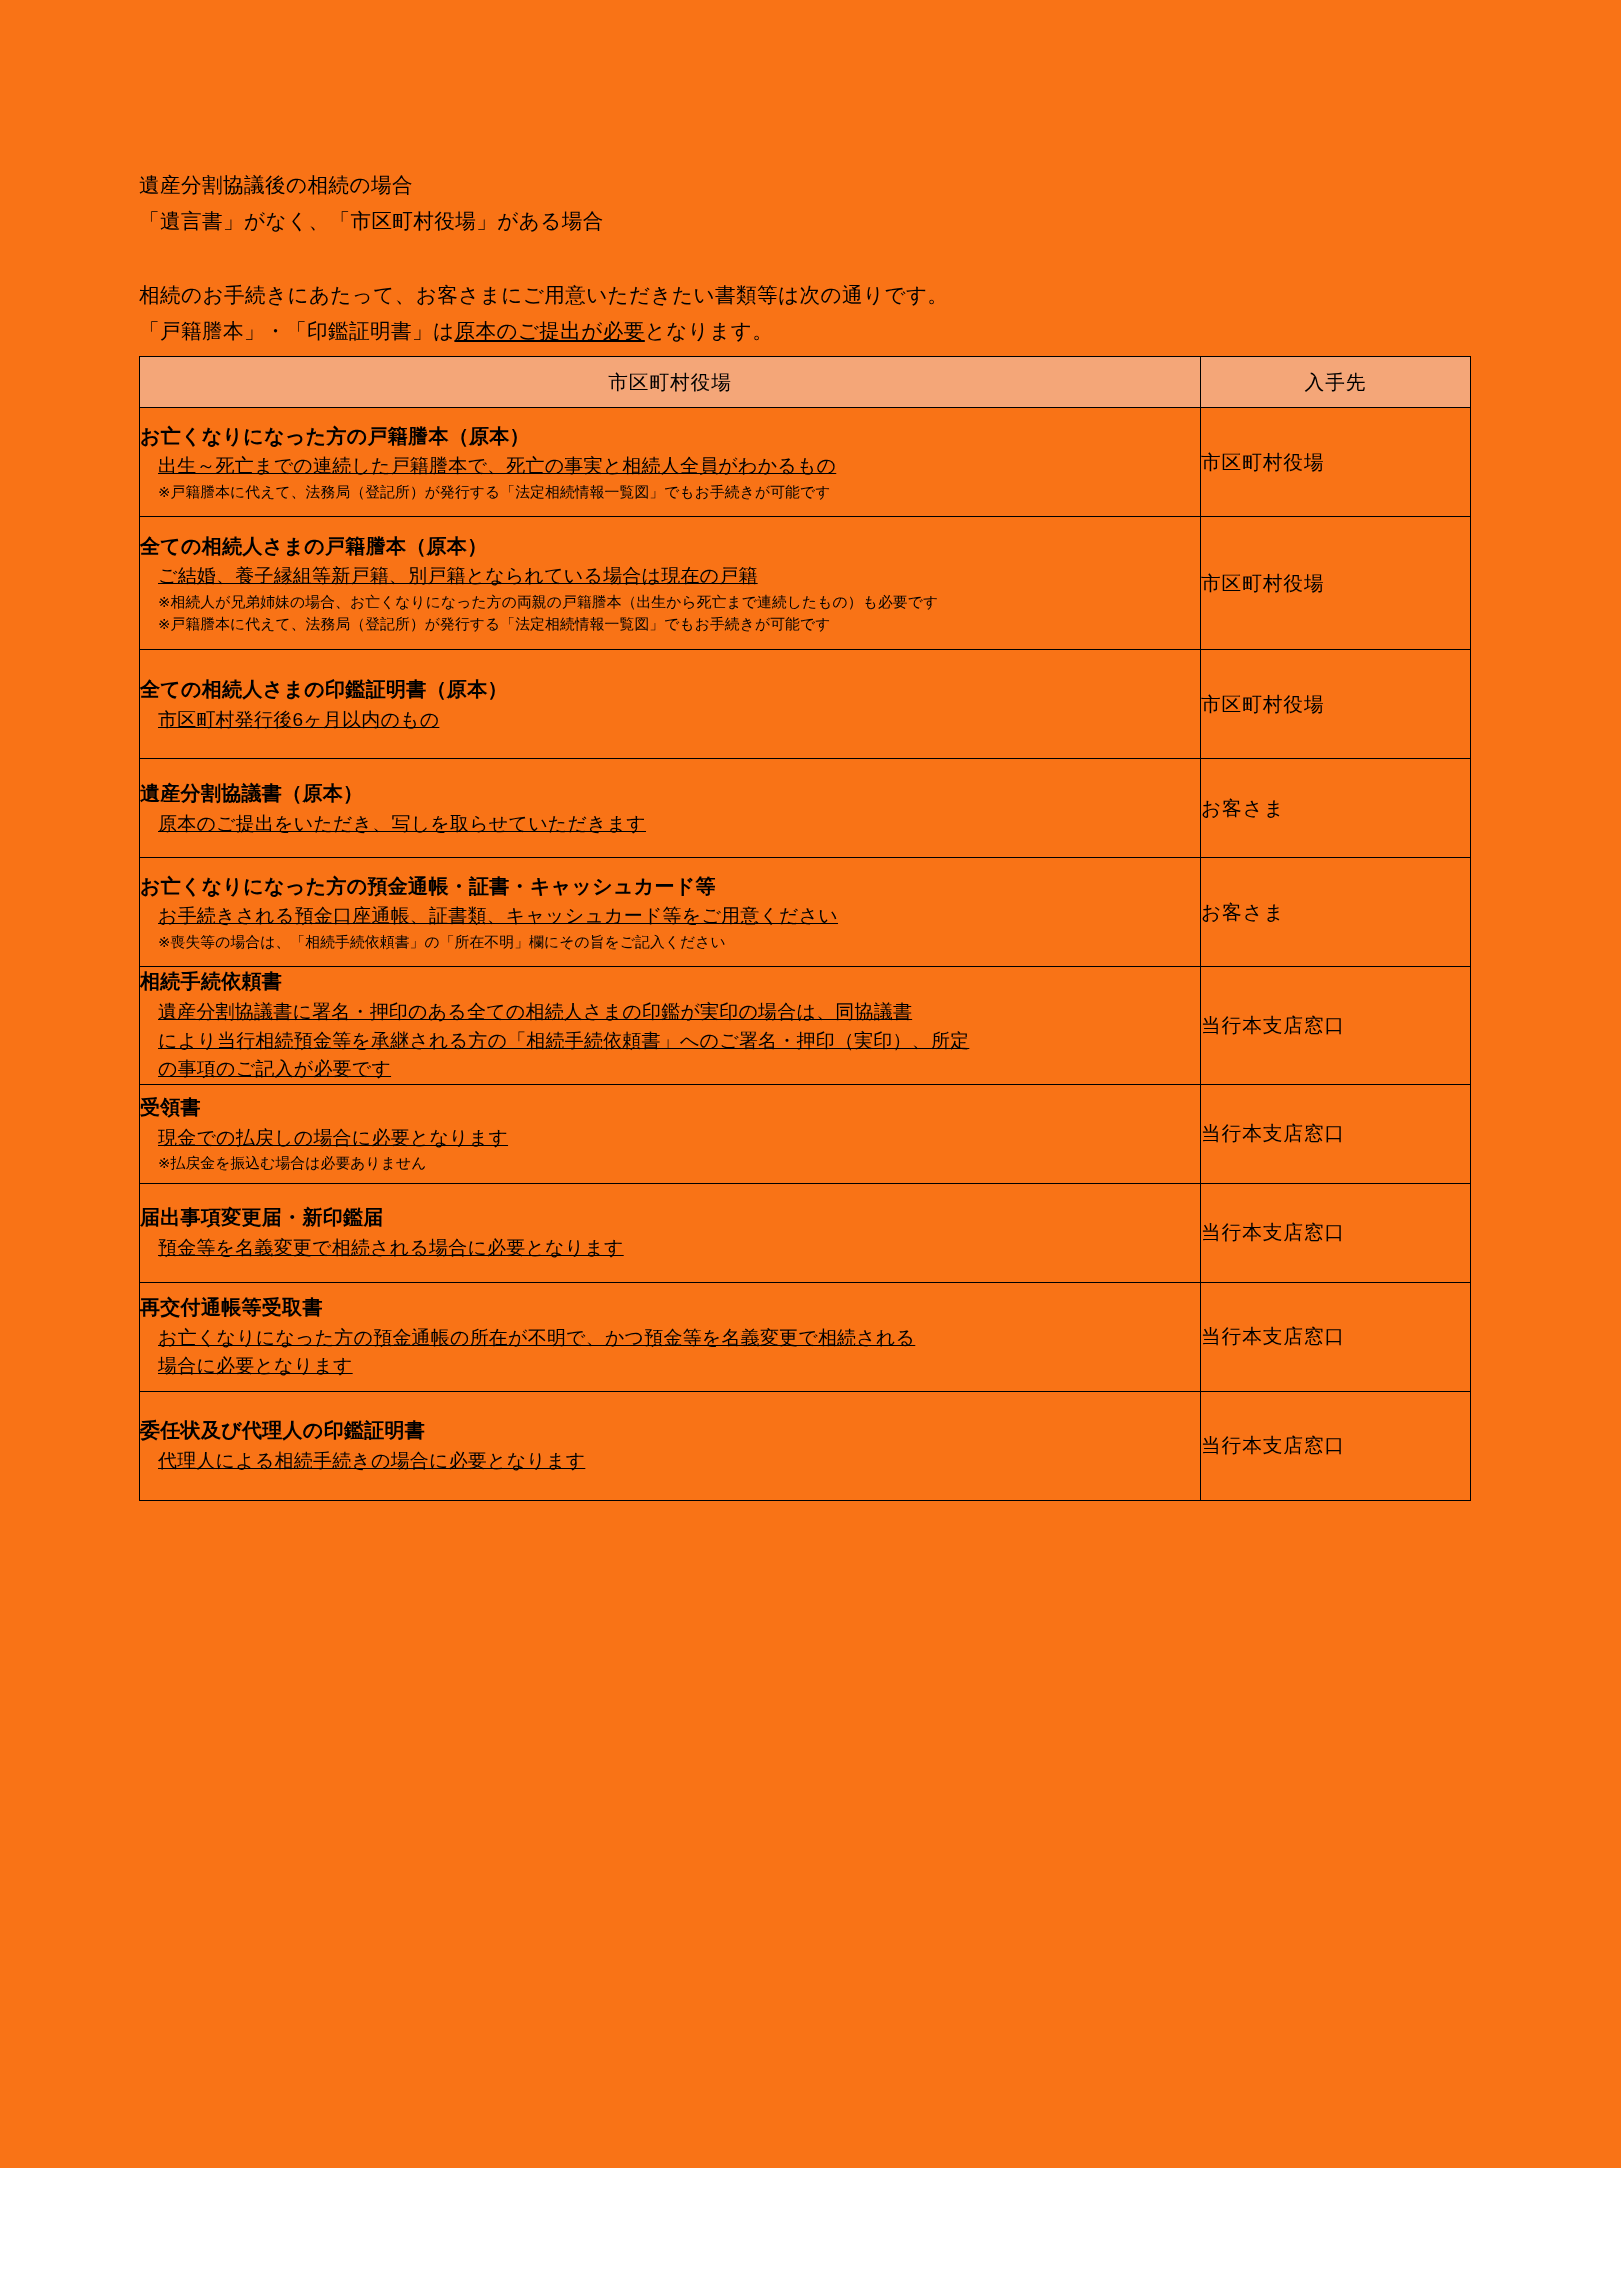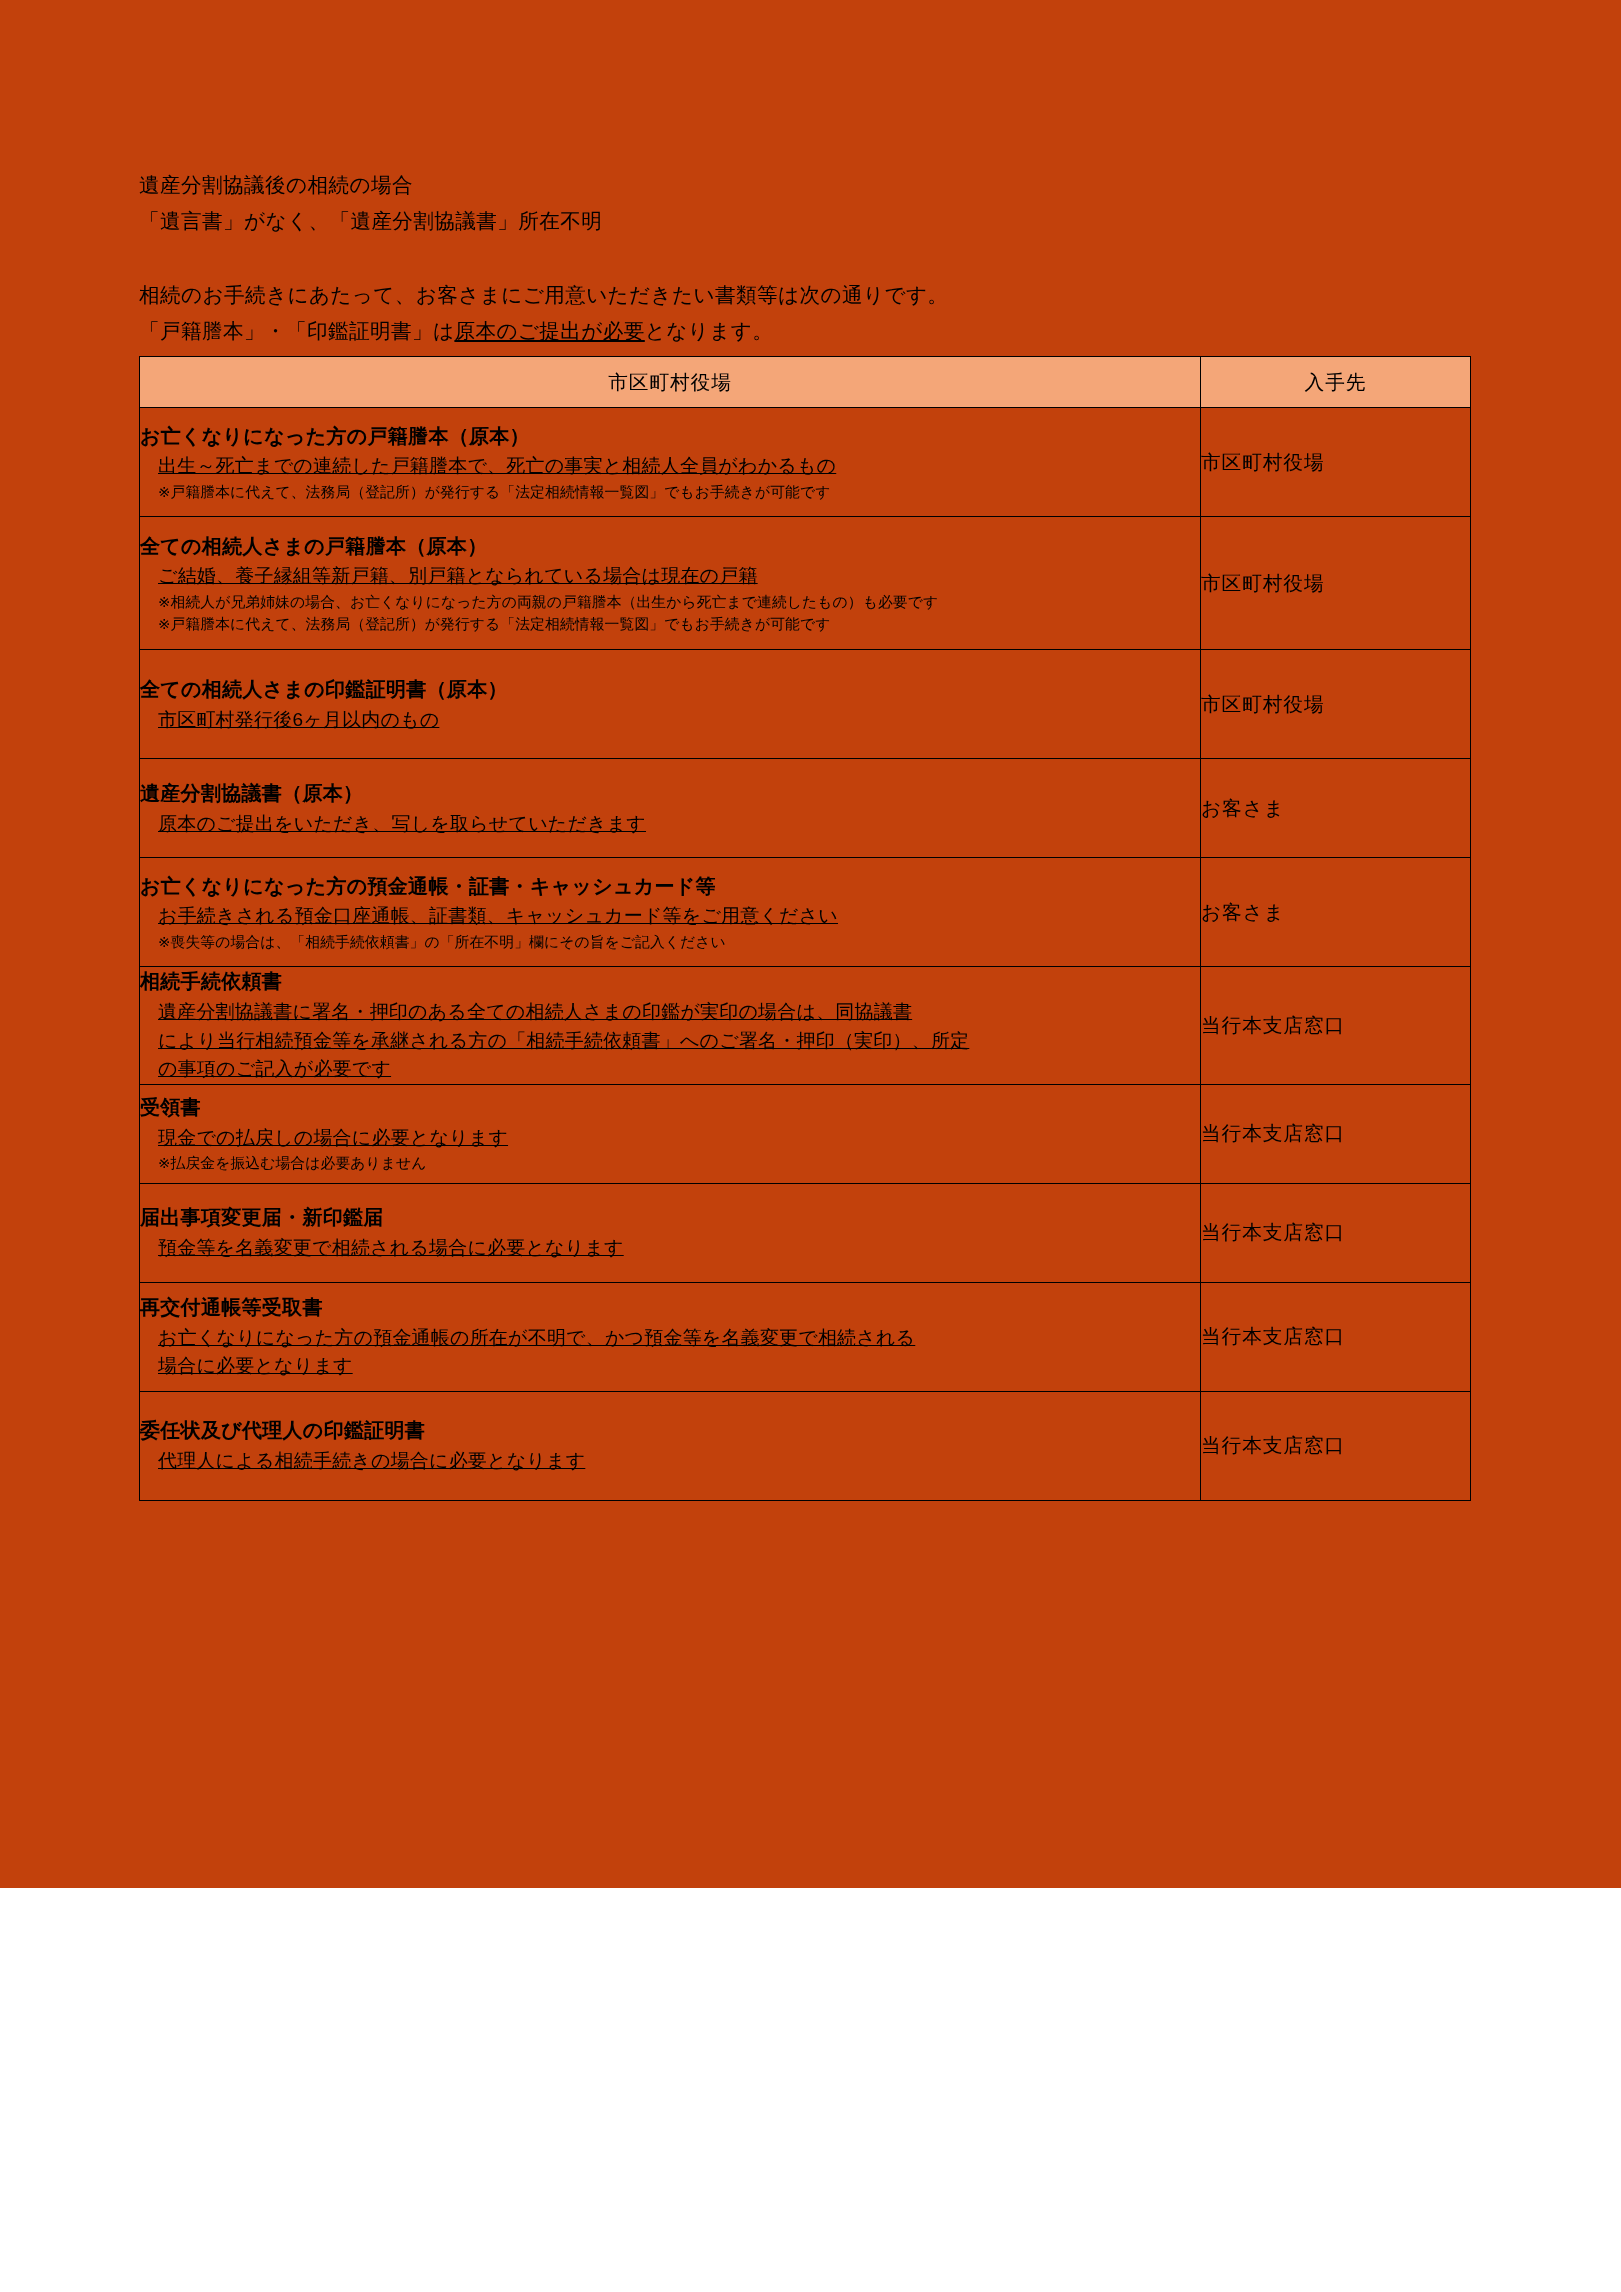--- a/index.html
+++ b/index.html
@@ -11,22 +11,22 @@
     width: 1621px;
     height: 2293px;
     font-family: "Liberation Sans", "DejaVu Sans", sans-serif;
     color: #000000;
     position: relative;
   }
   .page {
     position: absolute;
     left: 0; top: 0;
     width: 1621px;
-    height: 1888px;
-    background: #c2410c;
+    height: 2168px;
+    background: #f97316;
   }
   .content {
     position: absolute;
     left: 139px;
     top: 175px;
     width: 1343px;
   }
   .intro-line {
     font-size: 20.6px;
     line-height: 1.0;
@@ -91,21 +91,21 @@
     padding-left: 18px;
   }
 </style>
 </head>
 <body>
 
 <div class="page">
   <div class="content">
 
     <div class="intro-line">遺産分割協議後の相続の場合</div>
-    <div class="intro-line">「遺言書」がなく、「遺産分割協議書」所在不明</div>
+    <div class="intro-line">「遺言書」がなく、「市区町村役場」がある場合</div>
 
     <div class="gap-block"></div>
 
     <div class="intro-line">相続のお手続きにあたって、お客さまにご用意いただきたい書類等は次の通りです。</div>
     <div class="intro-line"><span>「戸籍謄本」・「印鑑証明書」は</span><span class="bold-underline">原本のご提出が必要</span><span>となります。</span></div>
 
     <table class="doc-table">
       <colgroup>
           <col class="c1">
           <col class="c2">

